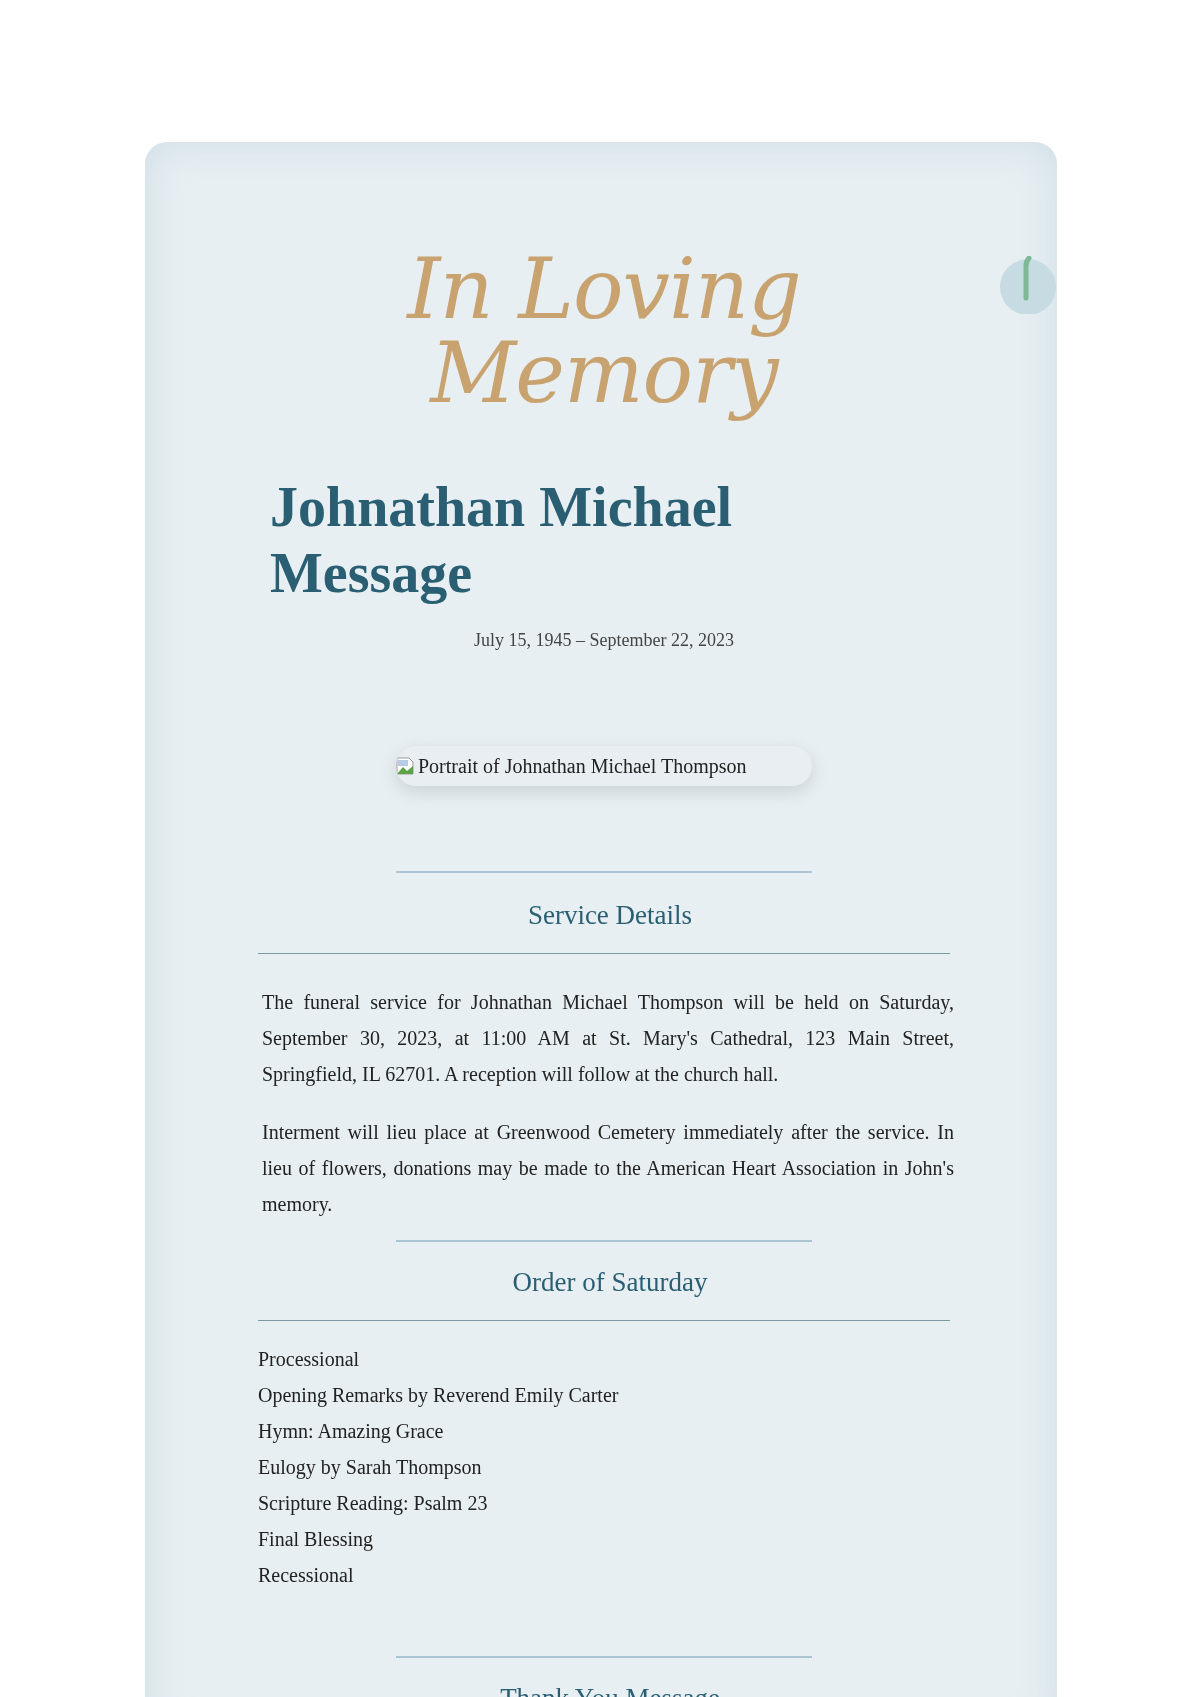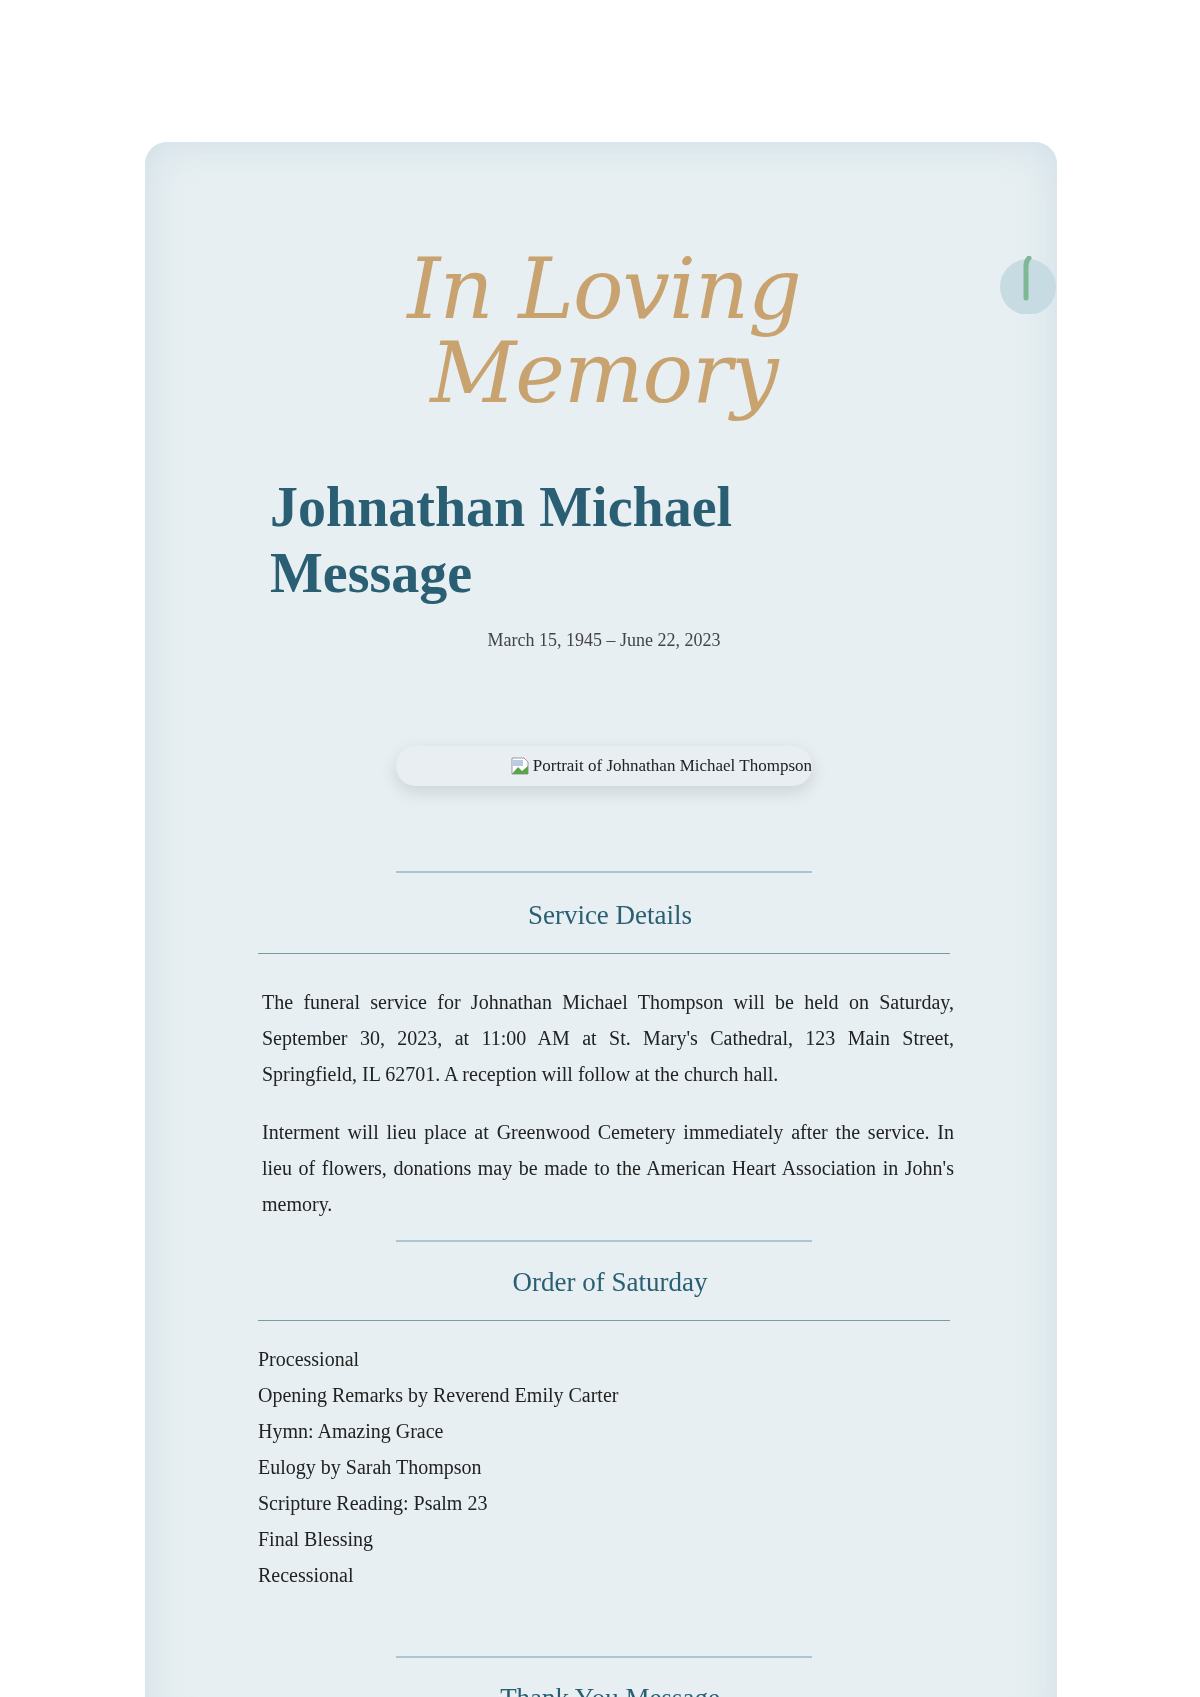--- a/index.html
+++ b/index.html
@@ -46,22 +46,22 @@
     text-align: center;
     font-size: 18px; color: #444;
   }
   .portrait {
     position: absolute; left: 138px; top: 604px;
     width: 416px; height: 40px;
     border-radius: 20px;
     background: #e8eef1;
     box-shadow: 0 6px 18px rgba(0,0,0,0.12);
     display: flex; align-items: center;
-    font-size: 17px; color: #222;
-    white-space: nowrap; overflow: hidden; justify-content: flex-end;
+    font-size: 20px; color: #222;
+    white-space: nowrap; overflow: hidden;
   }
   .broken-icon { width: 22px; height: 20px; margin-right: 0; flex: none; }
   .divider {
     position: absolute; left: 138px; width: 416px; height: 2px;
     background: #a9c6d4;
   }
   .section-title {
     position: absolute; left: 6px; width: 692px;
     text-align: center; margin: 0;
     font-weight: normal; font-size: 27px; color: #2a5f73;
@@ -91,21 +91,21 @@
     <svg class="flower" viewBox="0 0 58 58">
       <circle cx="29" cy="31" r="28" fill="#c7dbe2"></circle>
       <path d="M27 42 L27 10 Q27 5 30 2" stroke="#7fb894" stroke-width="5" fill="none" stroke-linecap="round"></path>
     </svg>
 
     <h1 class="name">
       <span>Johnathan Michael</span><br>
       <span>Message</span>
     </h1>
 
-    <div class="dates">March 15, 1945 – June 22, 2023</div>
+    <div class="dates">July 15, 1945 – September 22, 2023</div>
 
     <div class="portrait">
       <svg class="broken-icon" viewBox="0 0 22 20">
         <path d="M1 2 L13 2 L17 6 L17 18 L1 18 Z" fill="#fff" stroke="#999" stroke-width="1"></path>
         <path d="M1 18 L7 11 L11 15 L17 10 L17 18 Z" fill="#5aa34a"></path>
         <rect x="2" y="4" width="10" height="6" fill="#b7cbe8"></rect>
       </svg>
       <span>Portrait of Johnathan Michael Thompson</span>
     </div>
 

